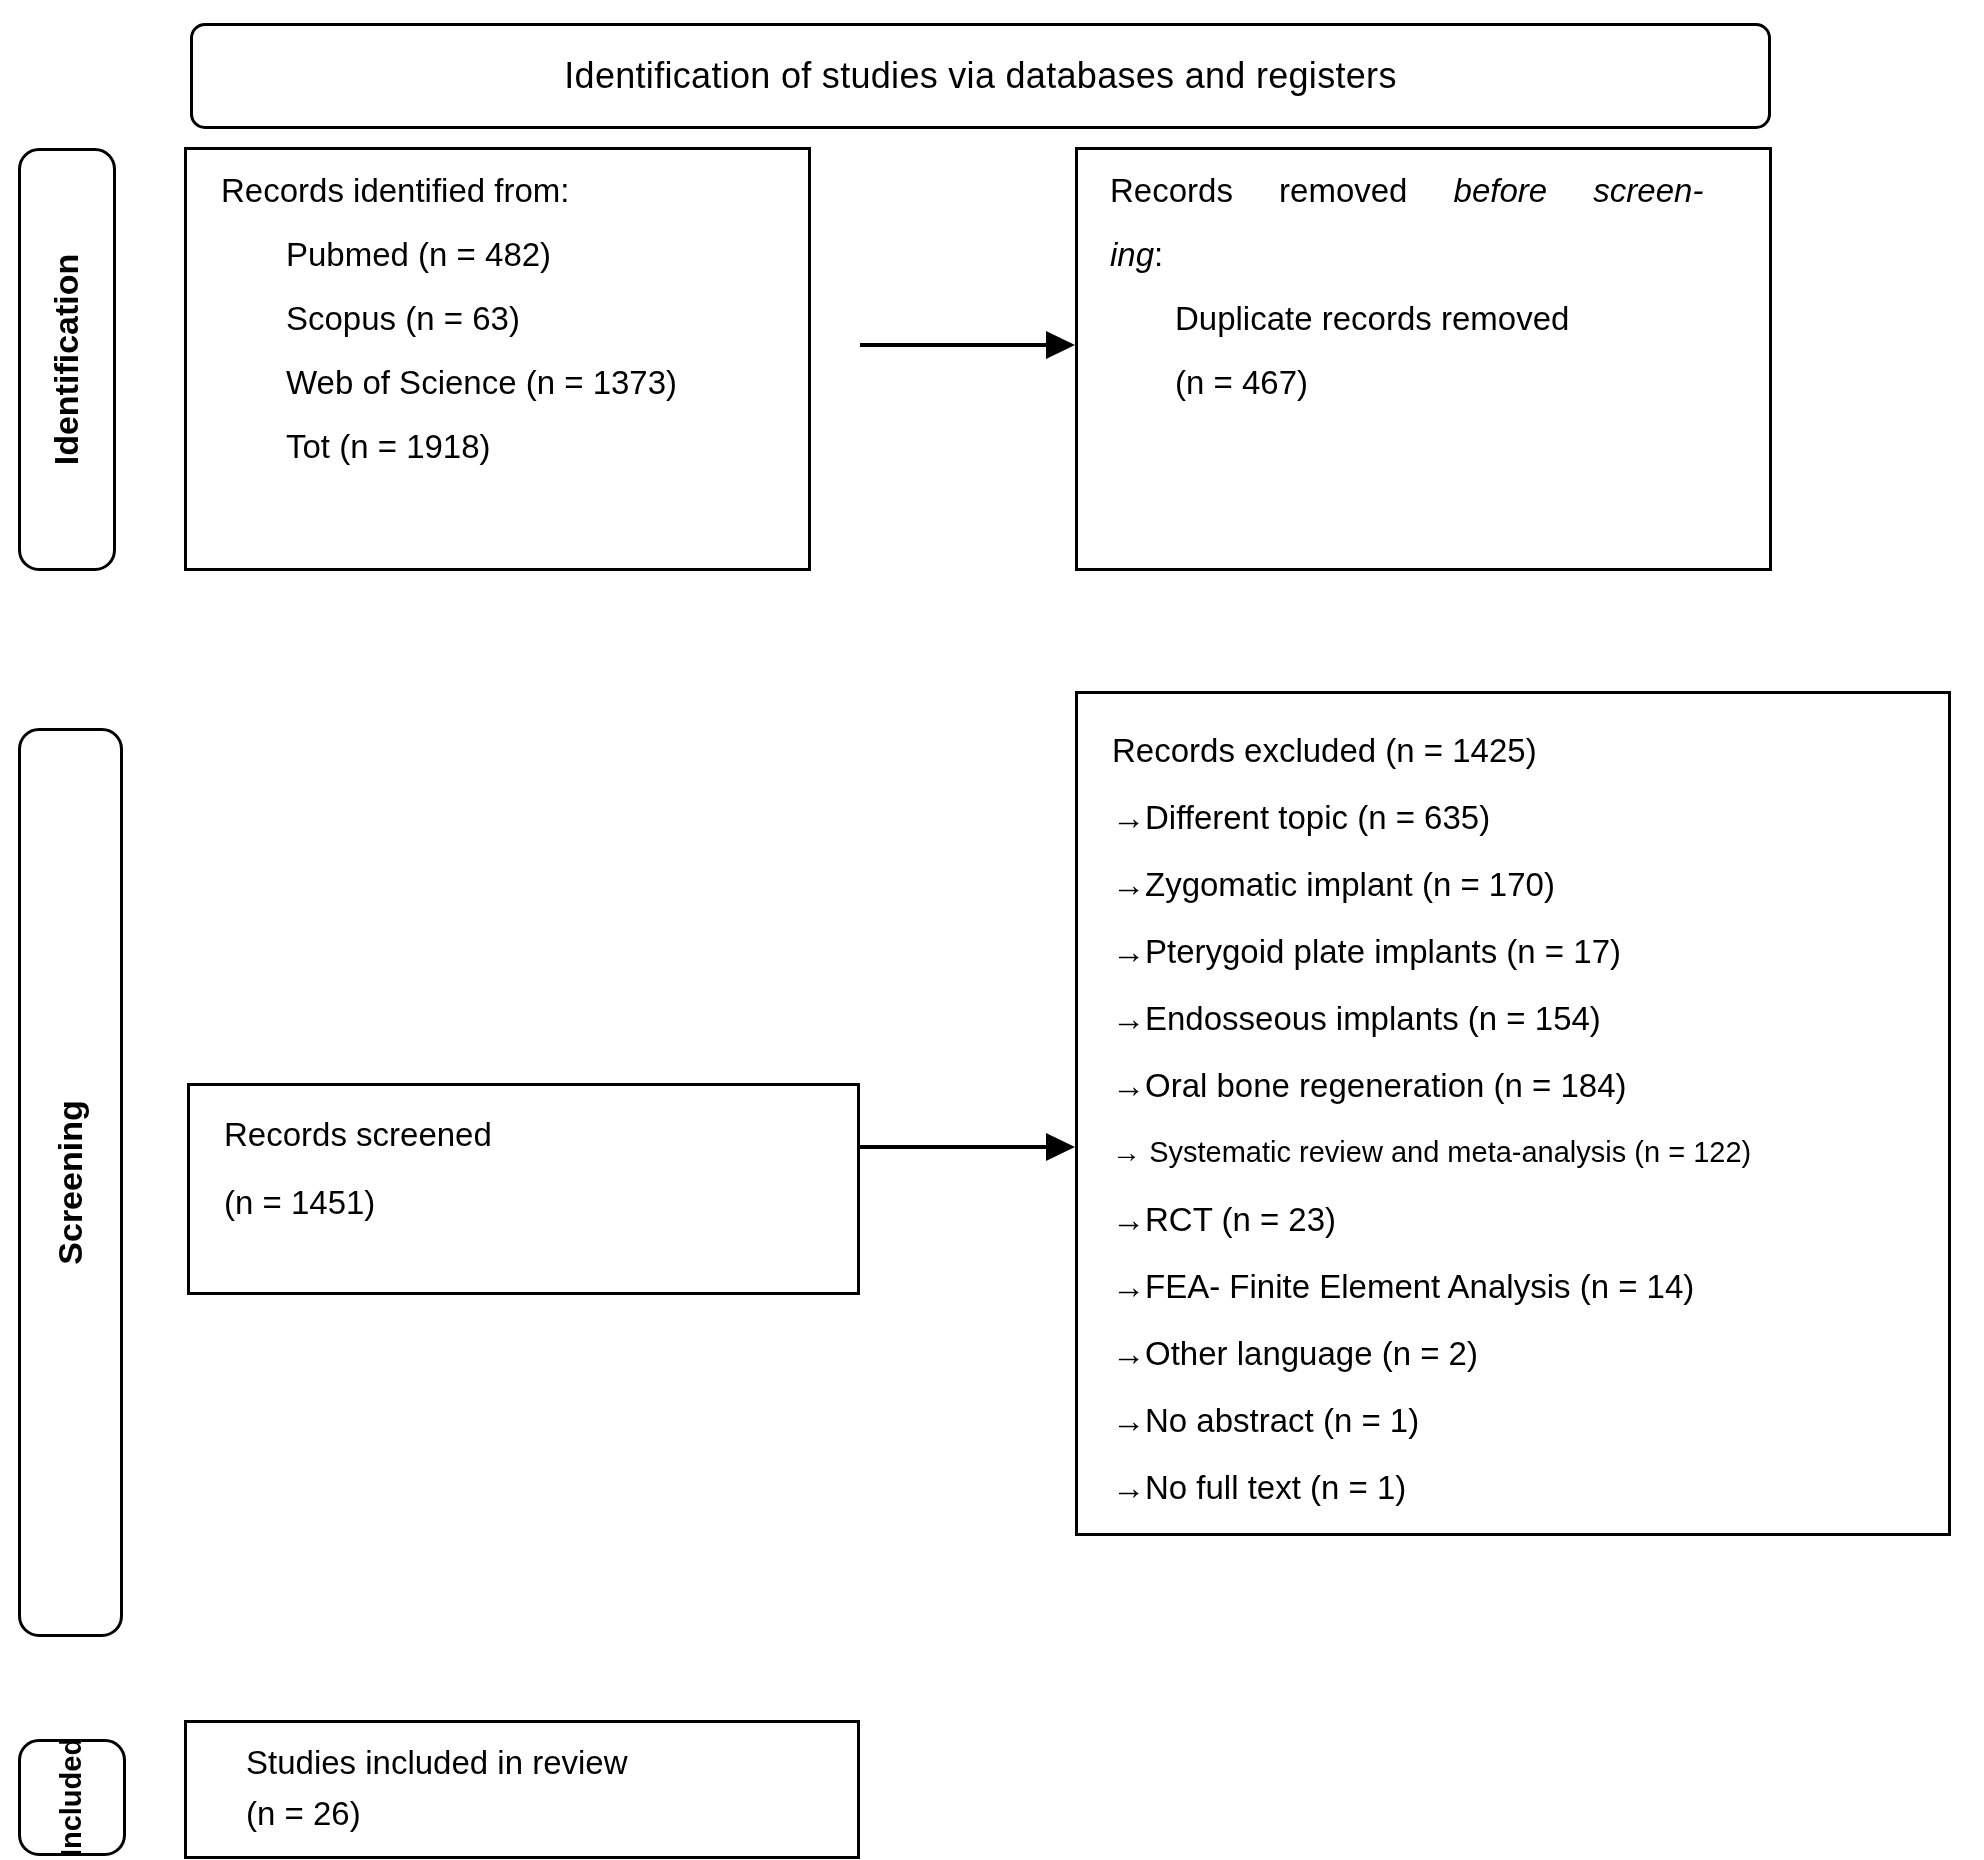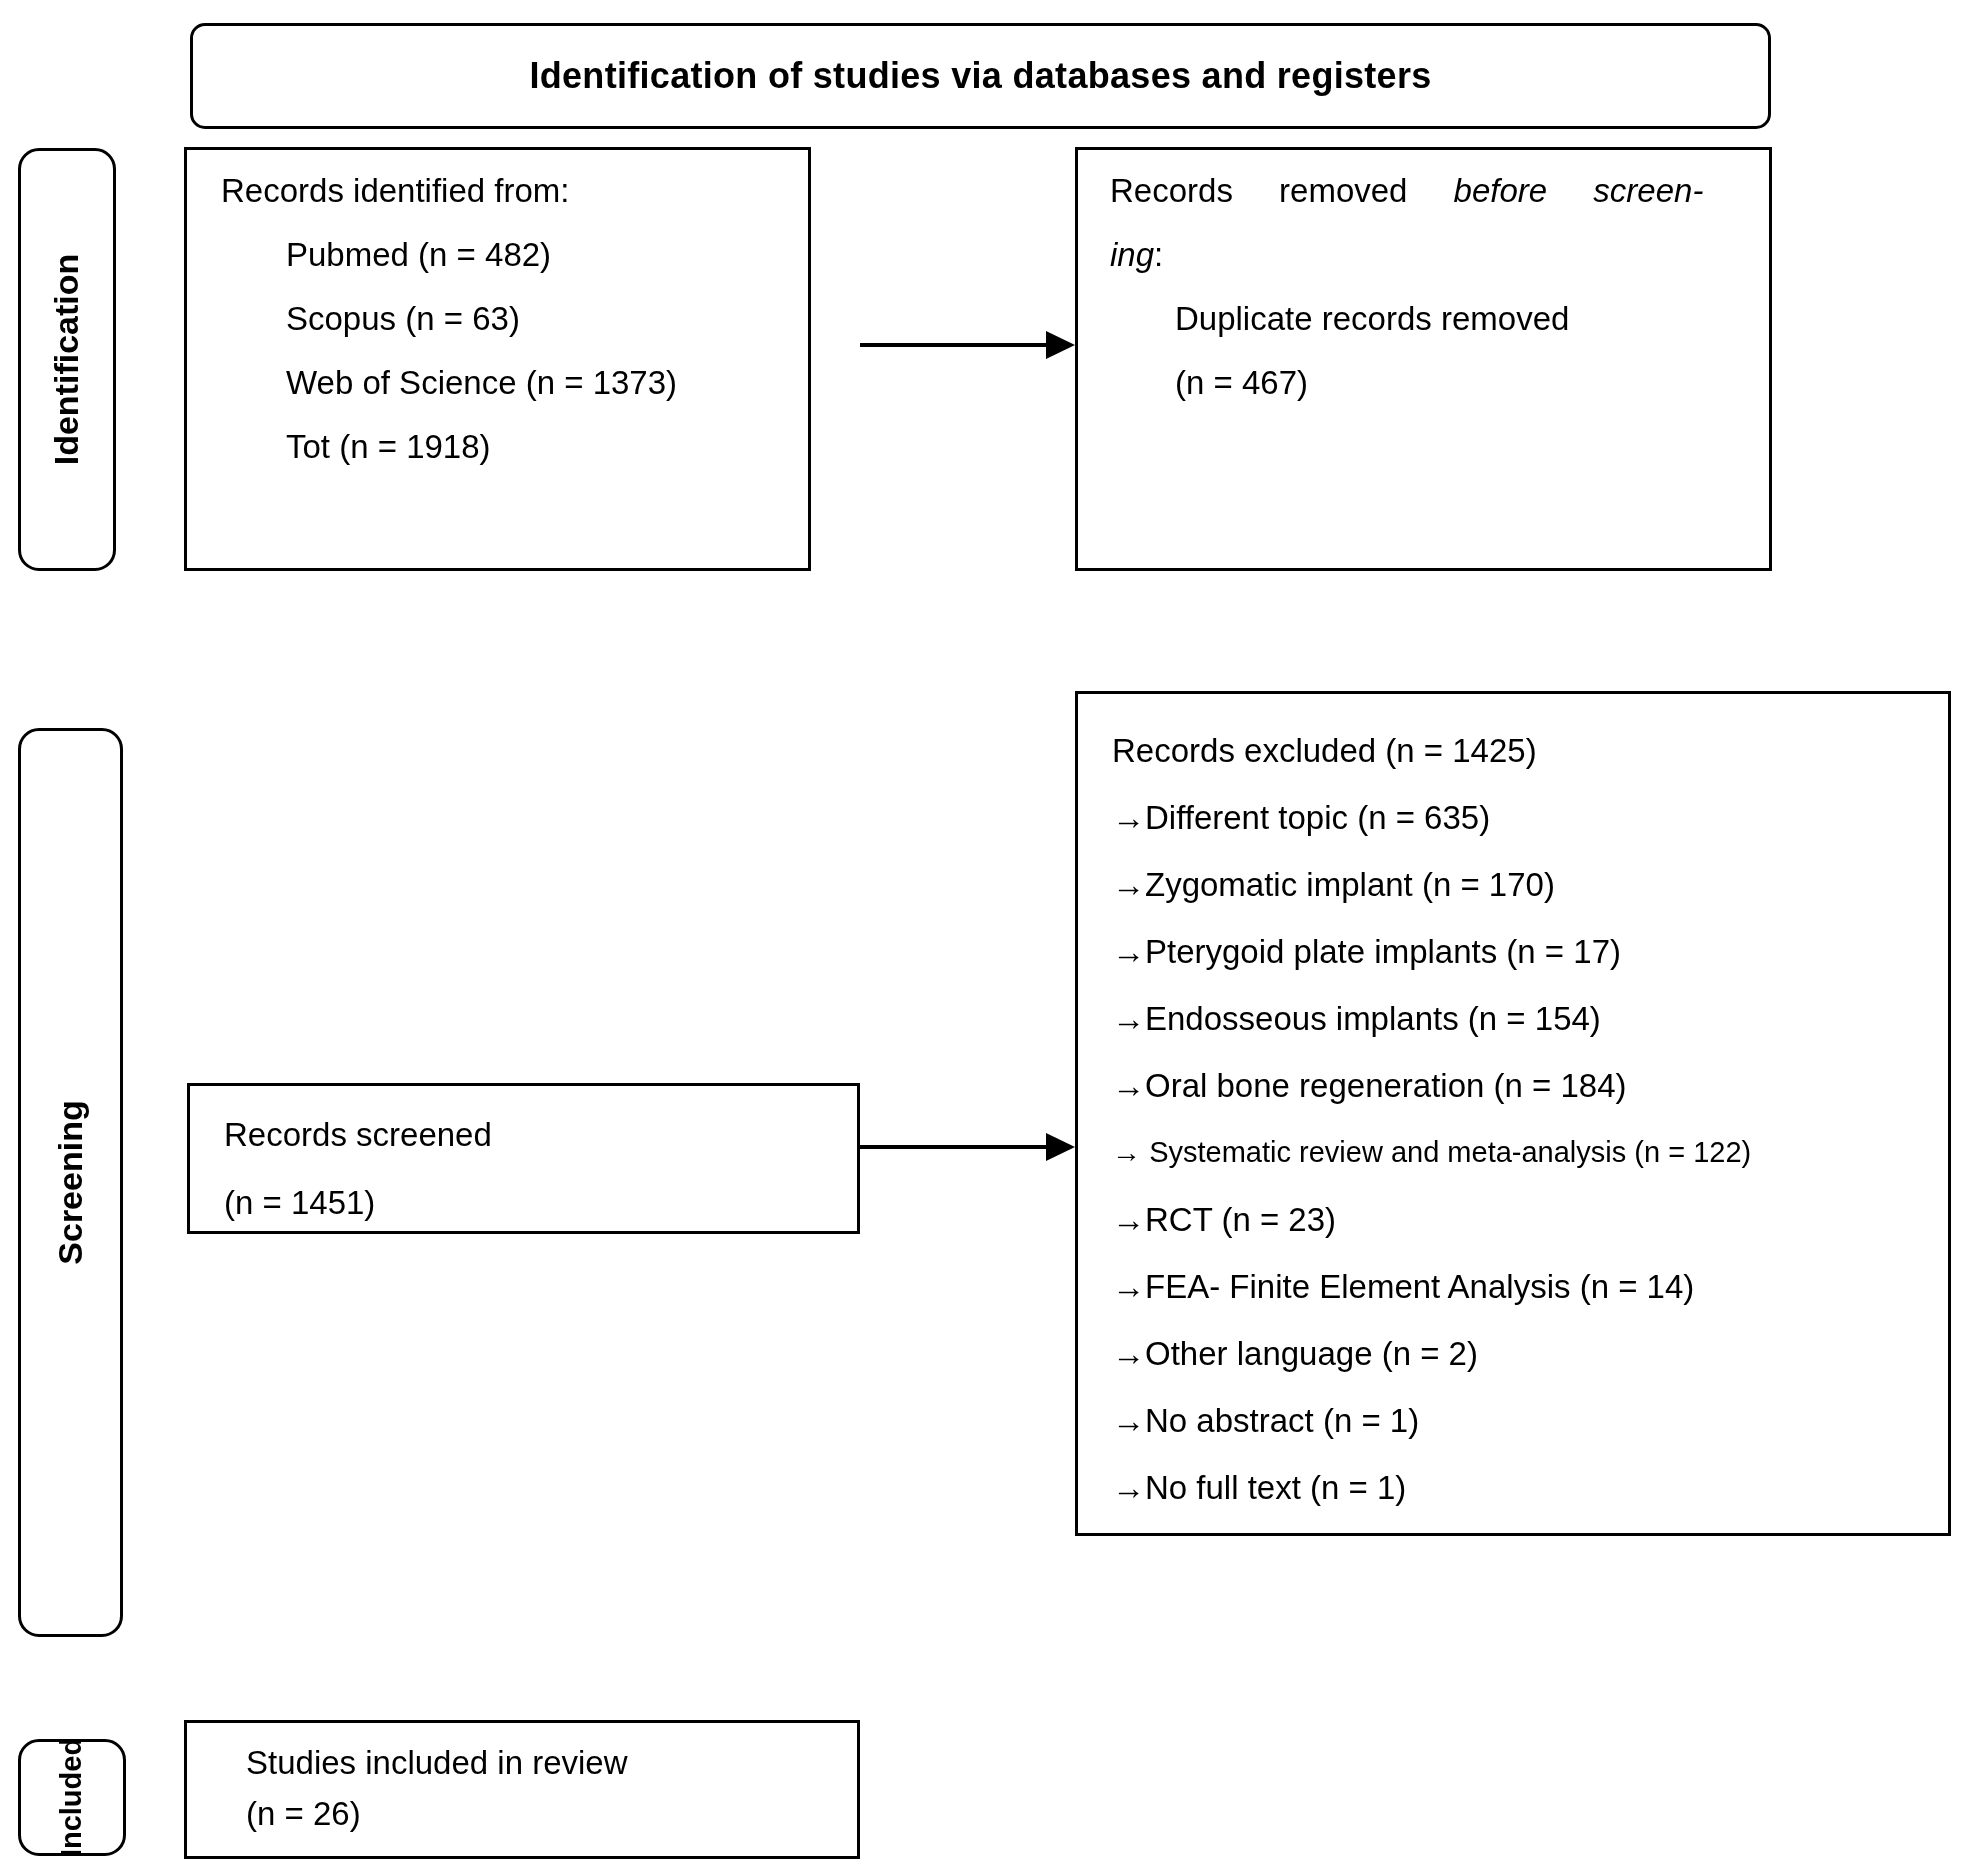--- a/index.html
+++ b/index.html
@@ -20,21 +20,21 @@
     box-sizing: border-box;
   }
 
   
   .title-box {
     left: 190px; top: 23.4px; width: 1581px; height: 106px;
     border-radius: 15px;
     display: flex; align-items: center; justify-content: center;
   }
   .title-box .title-text {
-    font-size: 36px; font-weight: 700; letter-spacing: 0.3px;
+    font-size: 36px; font-weight: 400; letter-spacing: 0.3px;
   }
 
   
   .stage-label {
     display: flex; align-items: center; justify-content: center;
     border-radius: 21px;
   }
   .stage-label .vtext {
     transform: rotate(-90deg);
     white-space: nowrap;
@@ -43,21 +43,21 @@
   .label-identification { left: 17.5px; top: 148px; width: 98px; height: 423px; }
   .label-identification .vtext { font-size: 34px; }
   .label-screening { left: 17.5px; top: 728px; width: 105px; height: 909px; }
   .label-screening .vtext { font-size: 34px; }
   .label-included { left: 17.5px; top: 1739px; width: 108px; height: 117px; }
   .label-included .vtext { font-size: 29px; }
 
   
   .box-identified { left: 184px; top: 147px; width: 627px; height: 424px; padding: 9.4px 17.5px 0 34px; }
   .box-removed    { left: 1075px; top: 147px; width: 697px; height: 424px; padding: 9.4px 20px 0 32px; }
-  .box-screened   { left: 187px; top: 1083px; width: 673px; height: 151px; padding: 15px 17.5px 0 34px; }
+  .box-screened   { left: 187px; top: 1083px; width: 673px; height: 212px; padding: 15px 17.5px 0 34px; }
   .box-excluded   { left: 1075px; top: 691px; width: 876px; height: 845px; padding: 23.4px 11.7px 0 34px; }
   .box-included   { left: 184px; top: 1720px; width: 676px; height: 139px; padding: 14px 17.5px 0 32px; }
 
   .line { font-size: 33px; line-height: 64px; white-space: nowrap; }
   .indent { margin-left: 65px; }
 
   .box-removed .line1 { word-spacing: 37px; }
   .italic { font-style: italic; }
 
   .box-screened .line { line-height: 68px; }

